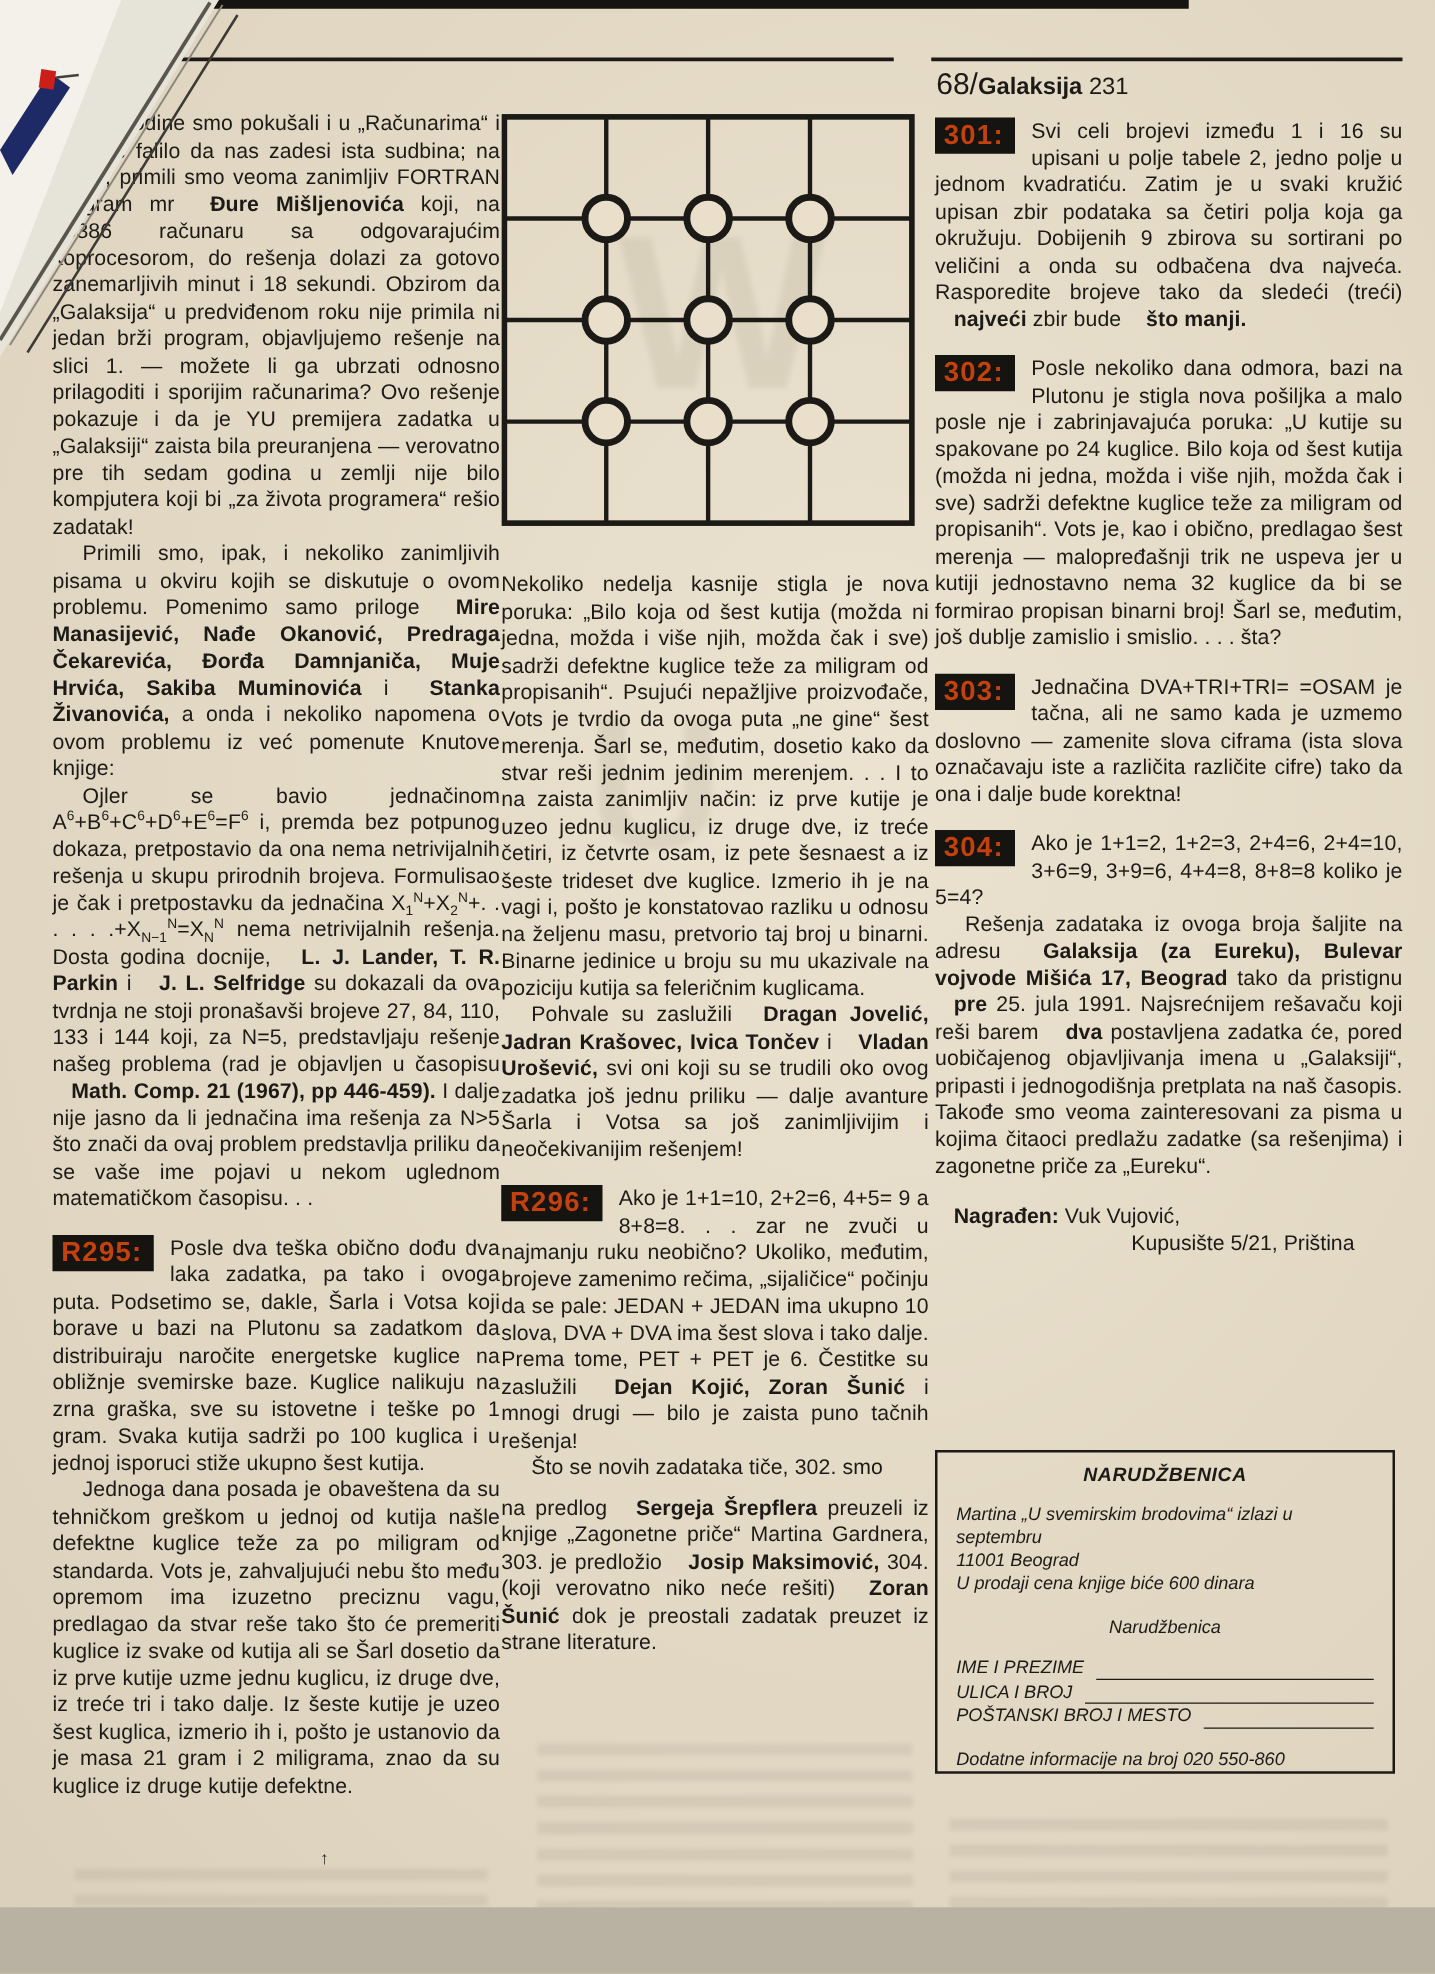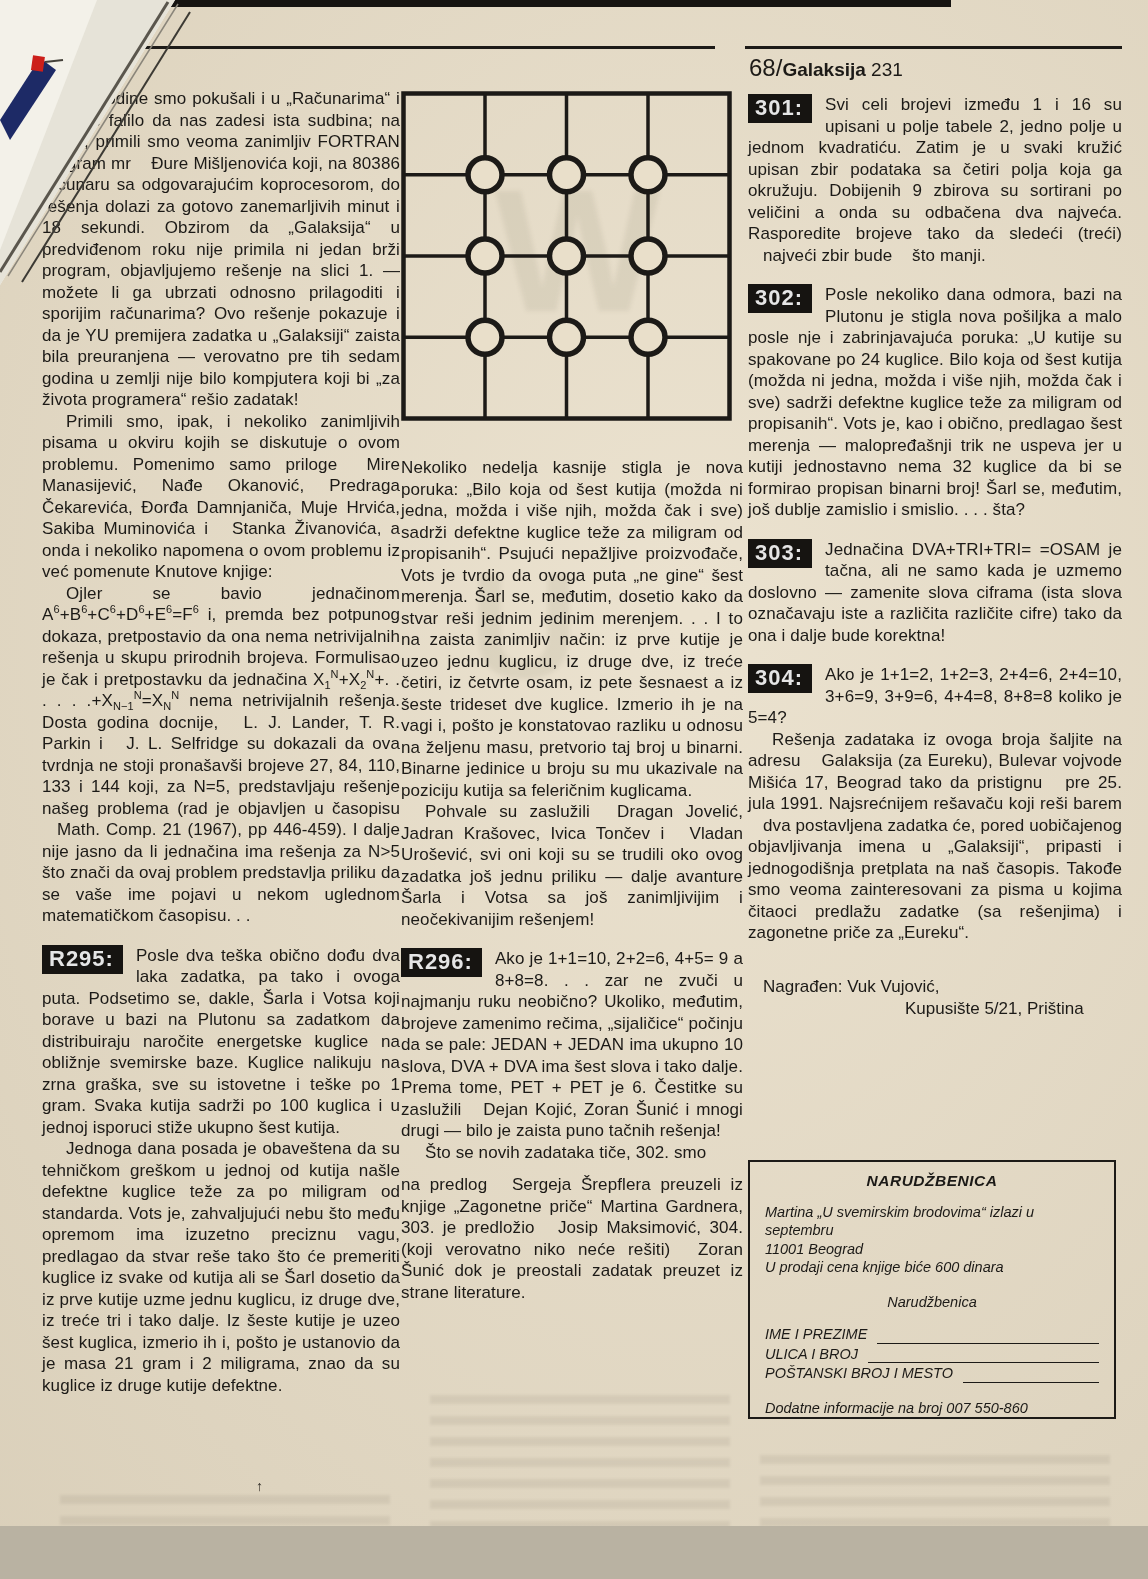--- a/index.html
+++ b/index.html
@@ -11,25 +11,25 @@
     color:#1c1a17;
   }
   #page:after{content:"";position:absolute;inset:0;pointer-events:none;
     background:radial-gradient(ellipse at 60% 40%, rgba(255,255,255,.10), rgba(92,78,52,.10));}
   .col{position:absolute;z-index:2;}
   .p{margin:0;text-align:justify;font-size:17px;line-height:21.5px;letter-spacing:.1px;}
   .ind{text-indent:24px;}
   .lblp{margin-top:18px;}
   .first{margin-top:0;}
   .gap{margin-top:11px;}
-  .b{font-weight:normal;padding-left:15px;}
+  .b{font-weight:bold;padding-left:15px;}
   .sup{vertical-align:super;font-size:11px;line-height:0;}
   .sub{vertical-align:sub;font-size:11px;line-height:0;}
   .plabel{
-    float:left;background:#161411;color:#e5e5e5;font-weight:bold;
+    float:left;background:#161411;color:#c2410c;font-weight:bold;
     font-size:22px;line-height:25px;padding:1px 9px 3px 7px;margin:0 13px 1px 0;
     letter-spacing:1px;
   }
   
   .rule{position:absolute;background:#1d1b18;height:3px;z-index:2;}
   #masthead{position:absolute;left:749px;top:54px;z-index:2;font-size:19px;}
   #masthead .pg{font-size:24px;}
   #masthead .mag{font-weight:bold;}
   
   #diagramWrap{width:331px;height:330px;margin:2px 0 36px 0;}
@@ -39,21 +39,21 @@
     border:2.5px solid #1c1a17;padding:8px 15px 0;
     font-style:italic;font-size:14.5px;line-height:18.5px;
   }
   #orderForm .title{text-align:center;font-weight:bold;letter-spacing:.5px;font-size:15.5px;margin:2px 0 12px;}
   #orderForm .subtitle{text-align:center;margin:16px 0 14px;}
   #orderForm .frow{display:flex;align-items:flex-end;margin-top:1px;white-space:nowrap;}
   #orderForm .frow .fl{margin-right:10px;}
   #orderForm .fline{flex:1;border-bottom:1.6px solid #1c1a17;height:14px;}
   #orderForm .footer{margin-top:16px;}
   
-  .awarded{margin-top:32px;font-size:17px;line-height:22px;}
+  .awarded{margin-top:18px;font-size:17px;line-height:22px;}
   .awarded .addr{padding-left:157px;}
   
   .ghost{position:absolute;z-index:1;opacity:.10;filter:blur(1.5px);
     background:repeating-linear-gradient(180deg,#6b6153 0 9px,transparent 9px 21px);}
   .ghostLetter{position:absolute;z-index:1;color:rgba(60,50,35,.07);font-weight:bold;filter:blur(2px);z-index:1;}
   #topStrip{position:absolute;left:97px;top:0;width:854px;height:7px;background:#161411;z-index:3;}
   #cornerFold{position:absolute;left:0;top:0;z-index:4;}
   #strayMark{position:absolute;left:256px;top:1478px;font-size:14px;z-index:2;color:#2a2620;}
 </style>
 </head>
@@ -149,17 +149,17 @@
         </div>
         <div class="frow">
           <span class="fl">ULICA I BROJ</span>
           <span class="fline"></span>
         </div>
         <div class="frow">
           <span class="fl">POŠTANSKI BROJ I MESTO</span>
           <span class="fline"></span>
         </div>
       </div>
-    <div class="footer">Dodatne informacije na broj 007 550-860</div>
+    <div class="footer">Dodatne informacije na broj 020 550-860</div>
   </div>
 
   <span id="strayMark">↑</span>
 </div>
 
 </body></html>

